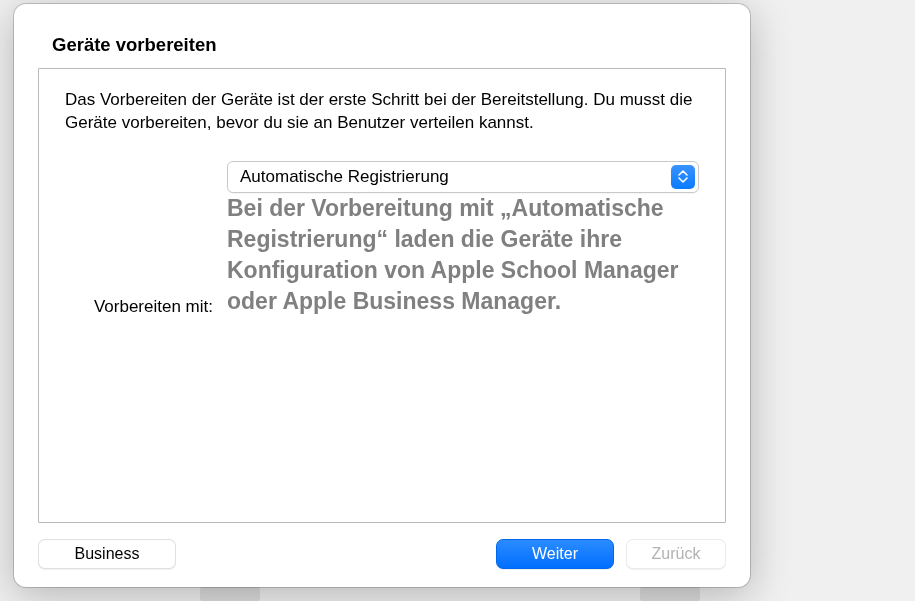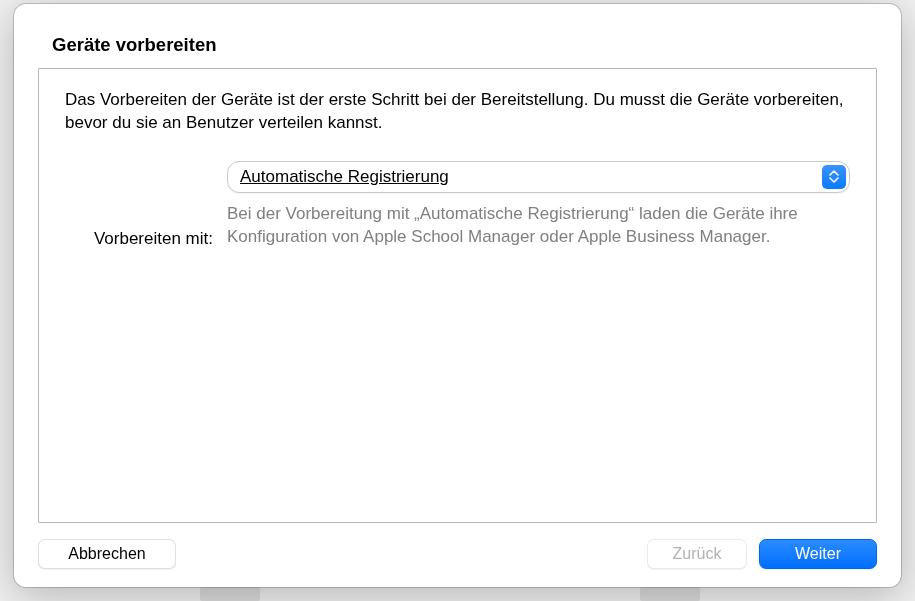--- a/index.html
+++ b/index.html
@@ -8,21 +8,21 @@
       background: #f0f0f0;
       width: 915px;
       height: 601px;
       overflow: hidden;
       position: relative;
     }
     .sheet {
       position: absolute;
       left: 14px;
       top: 4px;
-      width: 887px;
+      width: 736px;
       height: 583px;
       background: #ffffff;
       border-radius: 12px;
       box-shadow: 0 0 0 1px rgba(0,0,0,0.18), 0 8px 40px rgba(0,0,0,0.25);
       padding: 20px 24px 18px 24px;
       display: flex;
       flex-direction: column;
     }
     .sheet-title {
       font-size: 18.5px;
@@ -57,28 +57,27 @@
       flex: 0 0 148px;
     }
     .field-body {
       flex: 1 1 auto;
     }
     .popup {
       position: relative;
       width: 100%;
       height: 32px;
       border: 1px solid #c9c9c9;
-      border-radius: 12px;
+      border-radius: 6px;
       background: #ffffff;
       box-shadow: 0 1px 1px rgba(0,0,0,0.04);
       display: flex;
       align-items: center;
       padding: 0 36px 0 12px;
       cursor: default;
-      text-decoration: underline;
     }
     .popup-value {
       font-size: 17px;
       color: #000;
     }
     .popup-indicator {
       position: absolute;
       right: 3px;
       top: 3px;
       bottom: 3px;
@@ -86,25 +85,26 @@
       border-radius: 5px;
       background: linear-gradient(180deg, #3a93ff 0%, #0a7bff 100%);
       display: flex;
       flex-direction: column;
       align-items: center;
       justify-content: center;
       gap: 1px;
     }
     .popup-indicator svg { display: block; }
     .help-text {
-      margin-top: 10px;
-      font-size: 17px;
+      margin-top: 0;
+      font-size: 23px;
       line-height: 1.35;
       color: #808080;
       max-width: 610px;
+      font-weight: bold;
     }
     .button-bar {
       display: flex;
       align-items: center;
       margin-top: 16px;
       gap: 12px;
     }
     .spacer { flex: 1 1 auto; }
     .btn {
       height: 30px;
@@ -179,23 +179,23 @@
 
         <p class="help-text">Bei der Vorbereitung mit „Automatische Registrierung“ laden die Geräte ihre Konfiguration von Apple School Manager oder Apple Business Manager.</p>
 
       </div>
     </div>
 
   </div>
 
   <div class="button-bar">
 
-    <button class="btn cancel">Abbrechen</button>
+    <button class="btn cancel">Business</button>
 
     <div class="spacer"></div>
 
+    <button class="btn primary">Weiter</button>
+
     <button class="btn disabled">Zurück</button>
 
-    <button class="btn primary">Weiter</button>
-
   </div>
 
 </div>
 
 </body></html>

